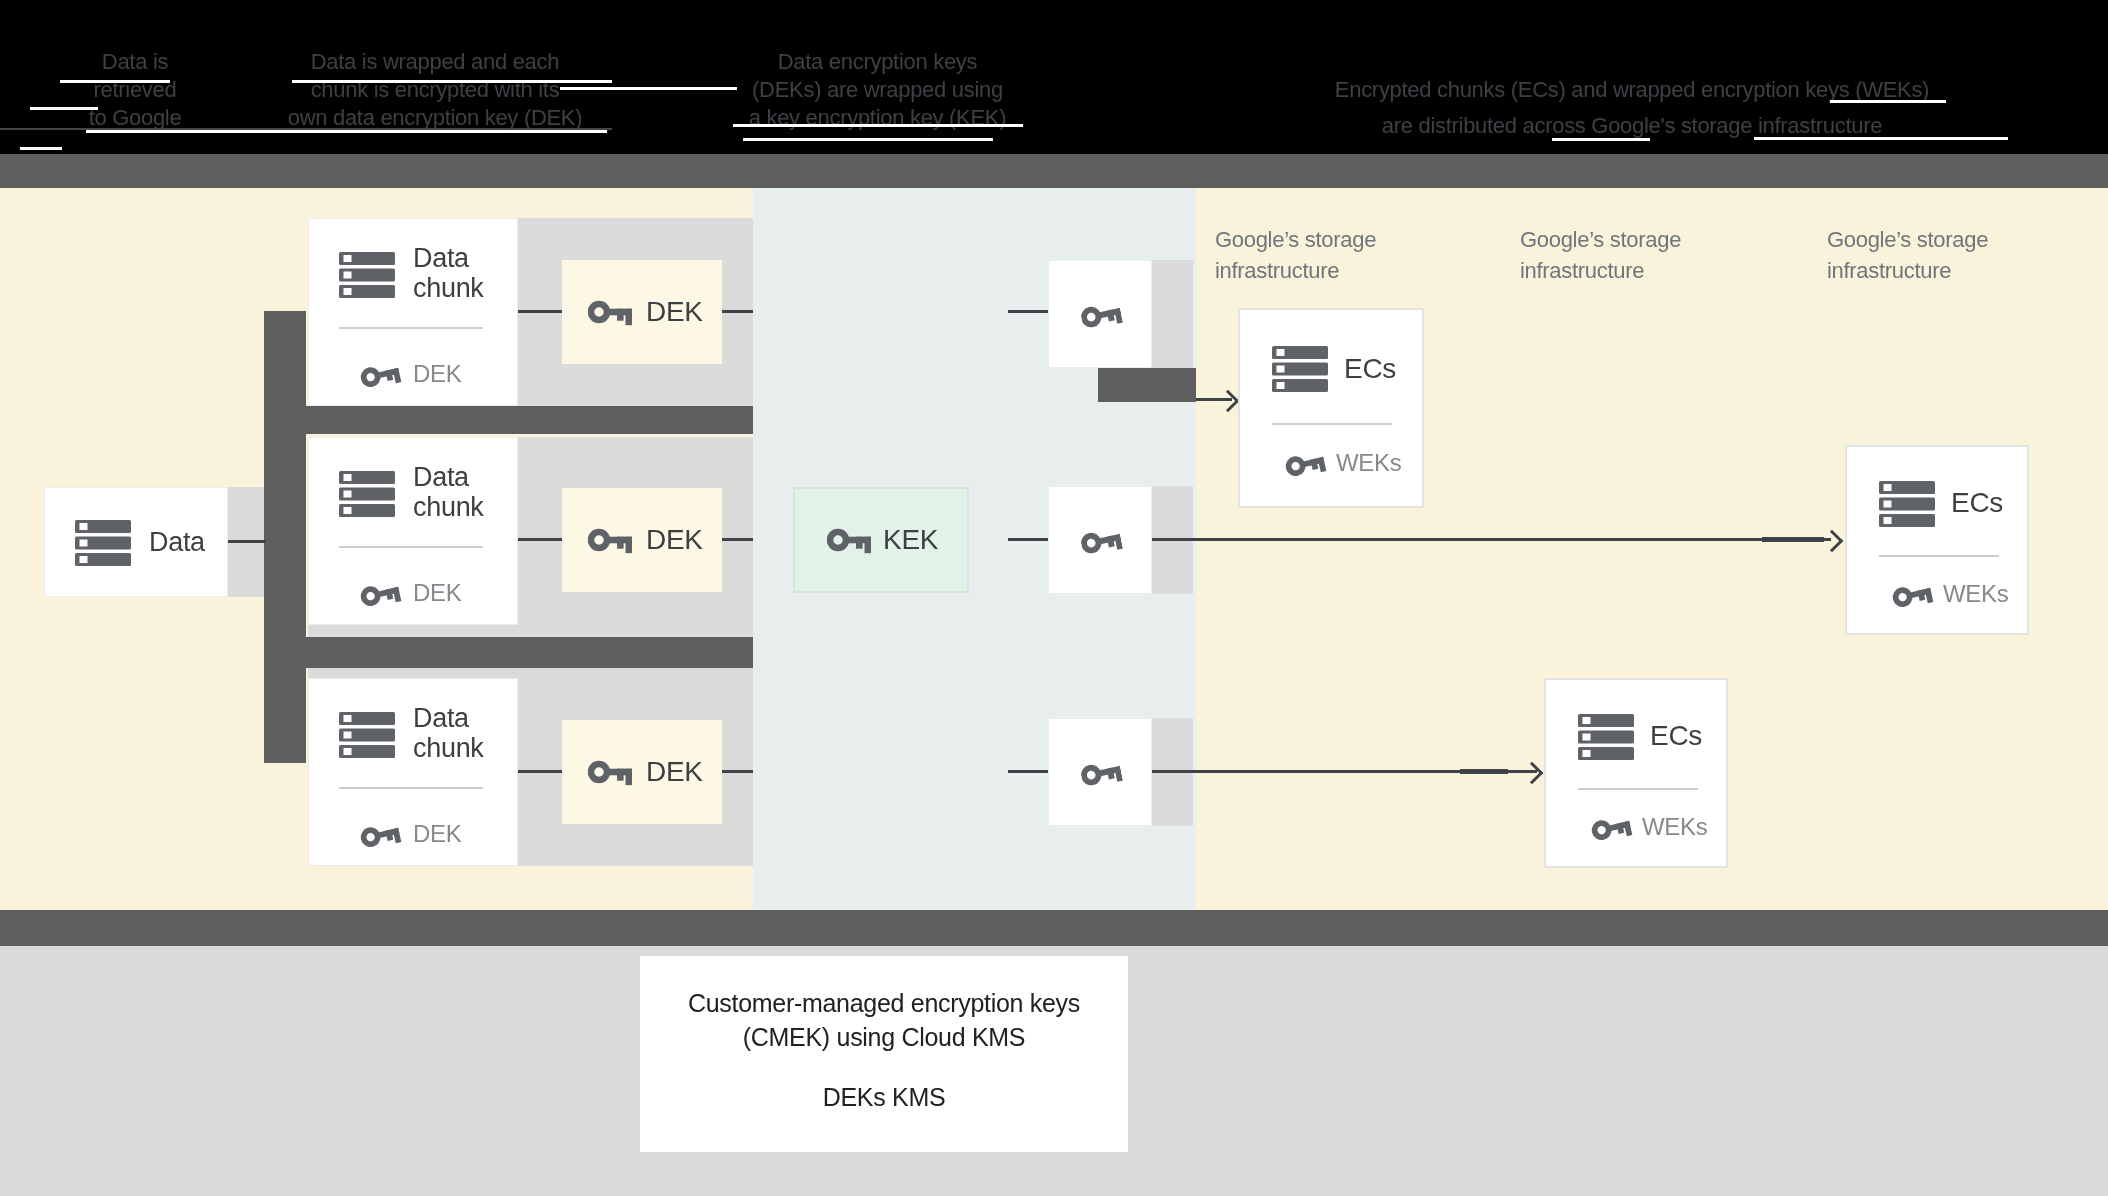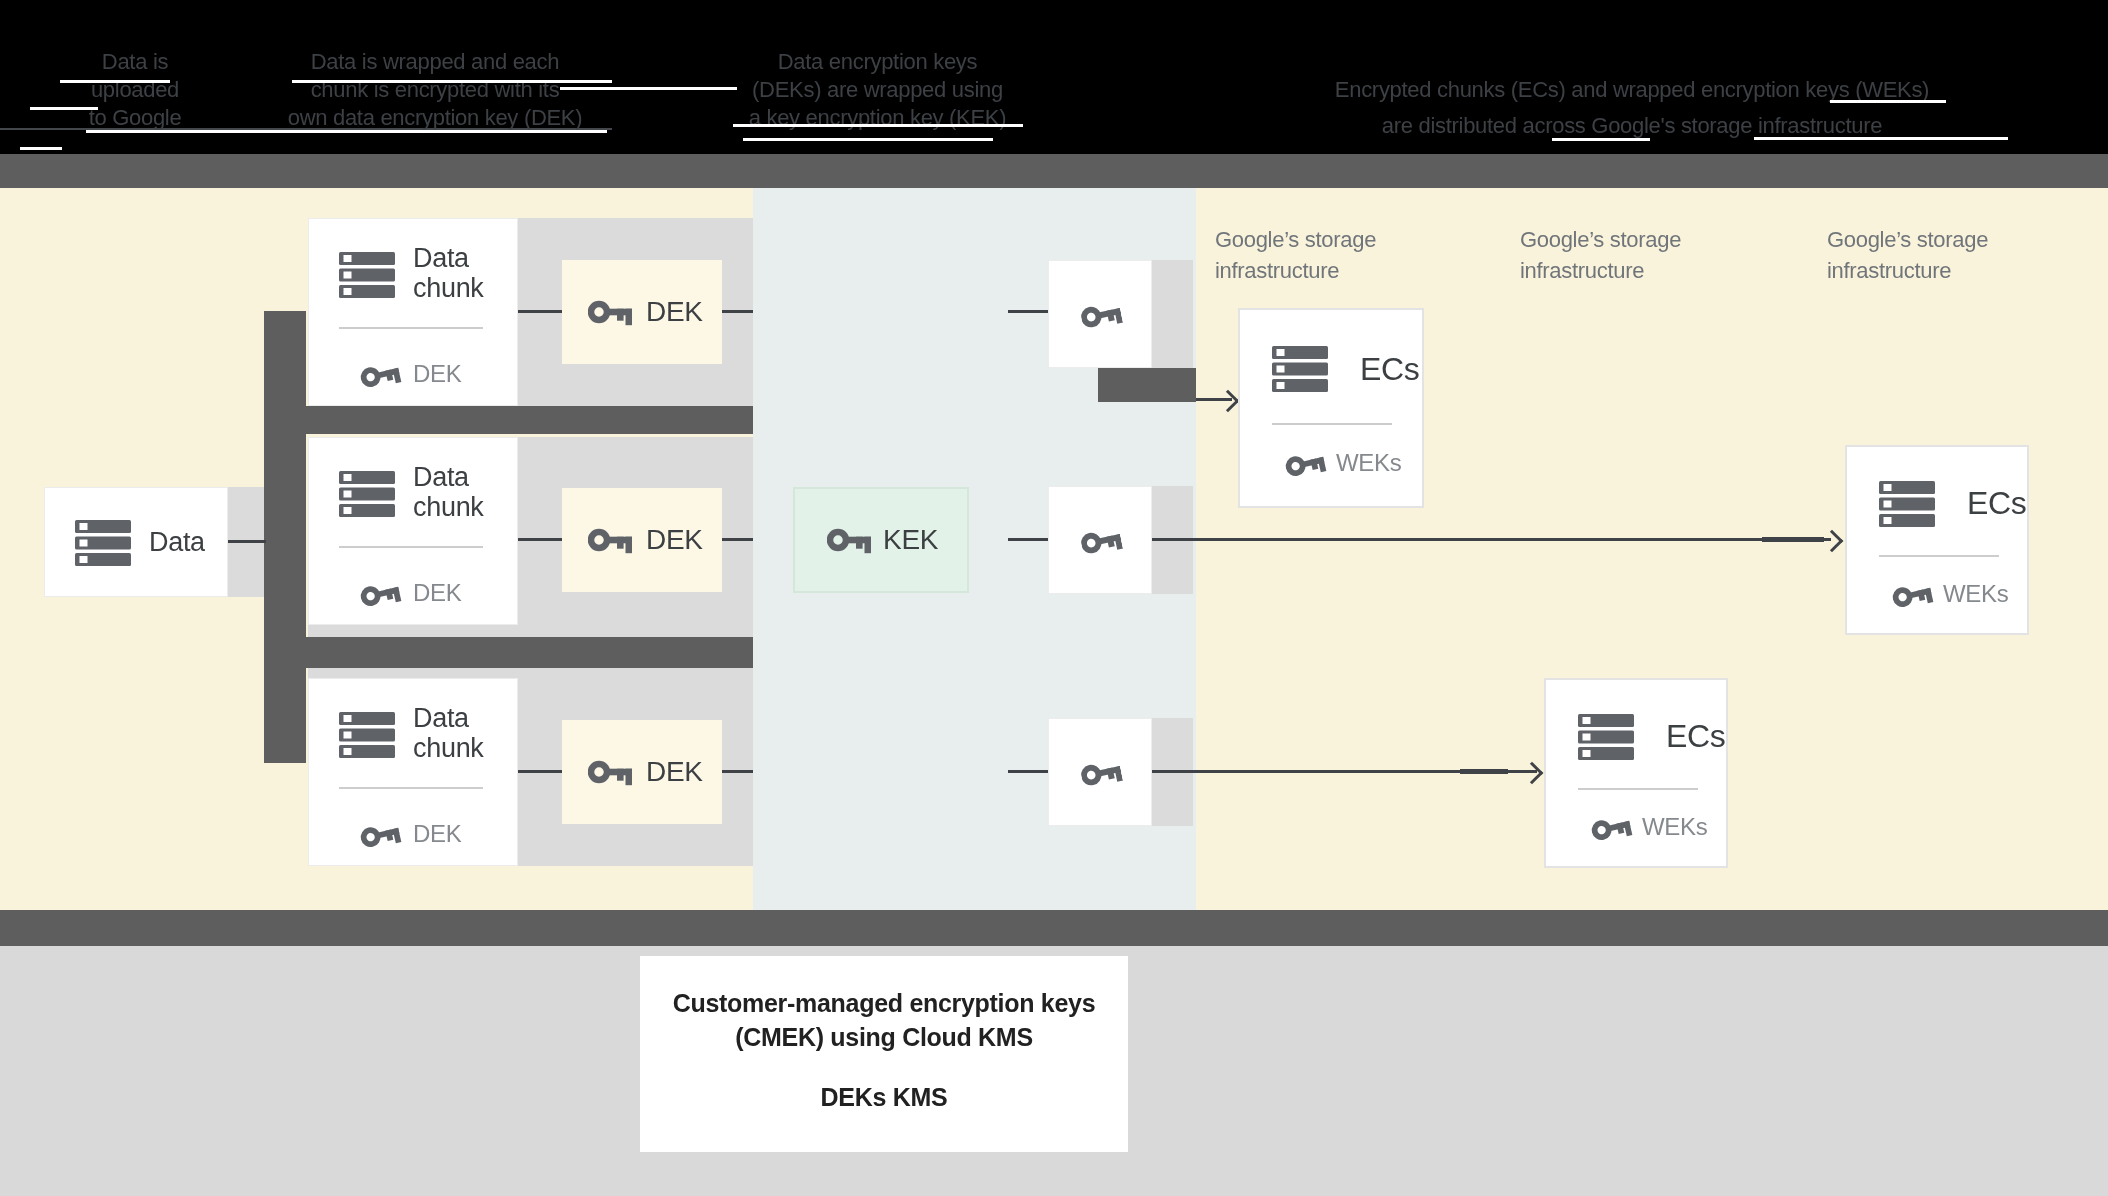--- a/index.html
+++ b/index.html
@@ -43,31 +43,31 @@
   .keyic.kb{width:40px;height:30px;transform:rotate(-12deg)}
 
   .boxlbl{position:absolute;top:0;bottom:0;display:flex;align-items:center;
           font-size:27px;color:var(--text-dark,#3c4043)}
   .title2{position:absolute;left:104px;top:24px;font-size:27px;line-height:30px;color:var(--text-dark,#3c4043)}
   .divider{position:absolute;height:2px;background:#cdcdcd}
   .sublbl{position:absolute;height:30px;display:flex;align-items:center;
           font-size:24px;color:var(--text-gray,#85898d)}
   .deklbl{position:absolute;top:0;bottom:0;display:flex;align-items:center;
           font-size:28px;color:var(--text-dark,#3c4043)}
-  .ecstitle{position:absolute;left:120px;top:30px;height:52px;display:flex;align-items:center;
-            font-size:32px;color:var(--text-dark,#3c4043)}
+  .ecstitle{position:absolute;left:104px;top:30px;height:52px;display:flex;align-items:center;
+            font-size:28px;color:var(--text-dark,#3c4043)}
   .storage{position:absolute;top:36px;width:260px;font-size:22px;line-height:31px;
            color:var(--label-gray,#70757a)}
 
   
   .footer{position:absolute;left:0;top:946px;width:2108px;height:250px;background:var(--footer-gray,#d9d9d9)}
   .infobox{position:absolute;left:640px;top:10px;width:488px;height:196px;background:#fff;
            text-align:center;box-sizing:border-box;padding-top:30px;color:var(--info-text,#212121)}
   .il{font-size:25px;line-height:34px}
-  .il.b{font-weight:700}
+  .il.b{font-weight:400}
   .spacer{height:26px}
 </style>
 </head>
 <body>
 
 <svg width="0" height="0" style="position:absolute" aria-hidden="true">
   <symbol id="ic-server" viewBox="0 0 56 46">
     <rect x="0" y="0" width="56" height="13" rx="1.5" fill="currentColor"></rect>
     <rect x="0" y="16.5" width="56" height="13" rx="1.5" fill="currentColor"></rect>
     <rect x="0" y="33" width="56" height="13" rx="1.5" fill="currentColor"></rect>
@@ -82,21 +82,21 @@
     <rect x="37.5" y="12.7" width="6.5" height="16.5" fill="currentColor"></rect>
   </symbol>
 </svg>
 
 <div class="canvas">
 
   <div class="hdr">
     <div class="gline" style="left:0;top:128px;width:612px"></div>
     <div class="hcol" style="left:40px;width:190px">
       <div>Data is</div>
-      <div>uploaded</div>
+      <div>retrieved</div>
       <div>to Google</div>
     </div>
     <div class="hcol" style="left:240px;width:390px">
       <div>Data is wrapped and each</div>
       <div>chunk is encrypted with its</div>
       <div>own data encryption key (DEK)</div>
     </div>
     <div class="hcol" style="left:720px;width:315px">
       <div>Data encryption keys</div>
       <div>(DEKs) are wrapped using</div>

